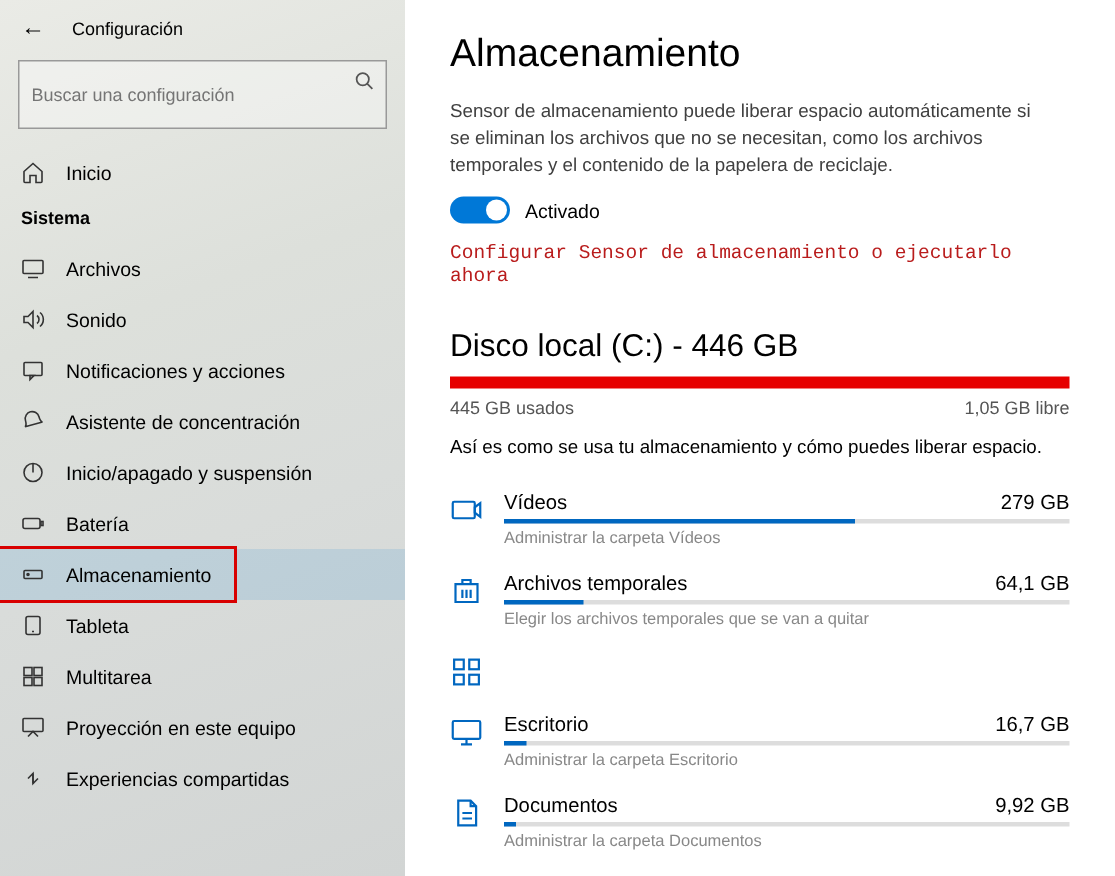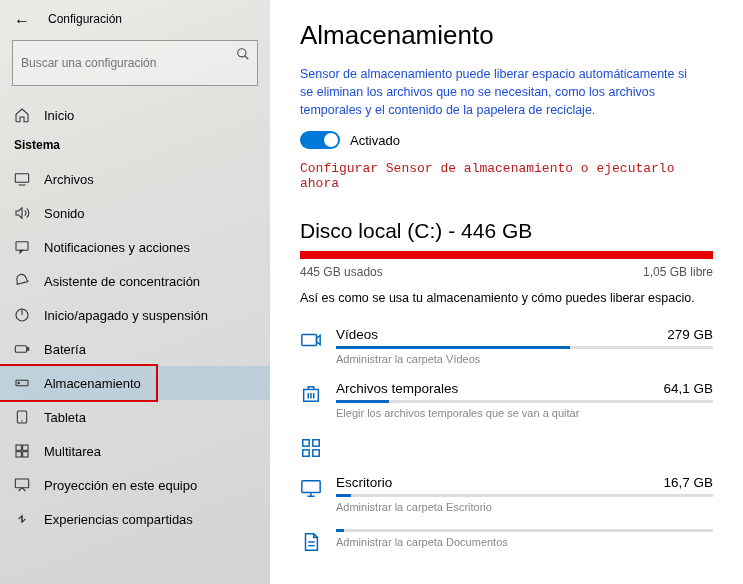--- a/index.html
+++ b/index.html
@@ -11,21 +11,21 @@
 .search { margin: 0 12px 12px; position: relative; }
 .search input { width: 100%; height: 46px; border: 1px solid #999; background: rgba(255,255,255,0.35); padding: 0 28px 0 8px; font-size: 12px; outline: none; }
 .search .sicn { position: absolute; right: 8px; top: 7px; font-size: 14px; color: #444; }
 .sb-section { font-size: 12px; font-weight: 600; padding: 6px 14px 10px; }
 .sb-item { display: flex; align-items: center; gap: 14px; padding: 9px 14px; font-size: 13px; cursor: pointer; position: relative; }
 .sb-item.selected { background: rgba(0,120,215,0.12); }
 .sb-item.highlight::after { content:""; position:absolute; left:-2px; top:-2px; right:112px; bottom:-2px; border:2px solid #d80000; pointer-events:none; }
 .sb-icon { width: 16px; height: 16px; display: inline-flex; align-items: center; justify-content: center; font-size: 15px; color: #333; }
 .main { flex: 1; padding: 20px 30px 0; overflow-y: auto; }
 h1.page-title { font-weight: 400; font-size: 26px; margin-bottom: 14px; }
-.desc { font-size: 12.5px; color: #1d4ed8; line-height: 1.45; margin-bottom: 12px; max-width: 400px; }
+.desc { font-size: 12.5px; color: #404040; line-height: 1.45; margin-bottom: 12px; max-width: 400px; }
 .toggle-row { display: flex; align-items: center; gap: 10px; margin-bottom: 12px; }
 .toggle { width: 40px; height: 18px; border-radius: 9px; background: #0078d7; position: relative; cursor: pointer; }
 .toggle::after { content: ''; position: absolute; right: 2px; top: 2px; width: 14px; height: 14px; background: #fff; border-radius: 50%; }
 .toggle-lbl { font-size: 13px; }
 .config-link { color: #b91c1c; font-size: 13px; text-decoration: none; cursor: pointer; display: inline-block; margin-bottom: 28px; font-family: Liberation Mono, monospace; }
 h2.disk-title { font-weight: 400; font-size: 21px; margin-bottom: 8px; }
 .usage-bar-outer { height: 8px; background: #e60000; margin-bottom: 6px; }
 .usage-meta { display: flex; justify-content: space-between; font-size: 12px; color: #555; margin-bottom: 12px; gap: 36px; }
 .usage-desc { font-size: 12.5px; margin-bottom: 14px; }
 .cat { display: flex; align-items: flex-start; gap: 14px; padding: 8px 0; border-bottom: 0px solid transparent; }
@@ -259,20 +259,24 @@
       <div class="cat">
         <div class="cat-icon">
           <svg width="22" height="22" viewBox="0 0 24 24" fill="none" stroke="#0067c0" stroke-width="1.6">
             <path d="M6 3h9l4 4v14H6z"></path>
             <polyline points="15 3 15 7 19 7"></polyline>
             <line x1="9" y1="12" x2="16" y2="12"></line>
             <line x1="9" y1="16" x2="16" y2="16"></line>
           </svg>
         </div>
         <div class="cat-body">
+          <div class="cat-top">
+            <span>Documentos</span>
+            <span>9,92 GB</span>
+          </div>
           <div class="cat-bar">
             <div class="fill" style="width:2%"></div>
           </div>
           <div class="cat-sub">Administrar la carpeta Documentos</div>
         </div>
       </div>
     </div>
 </div>
 
 </body></html>

